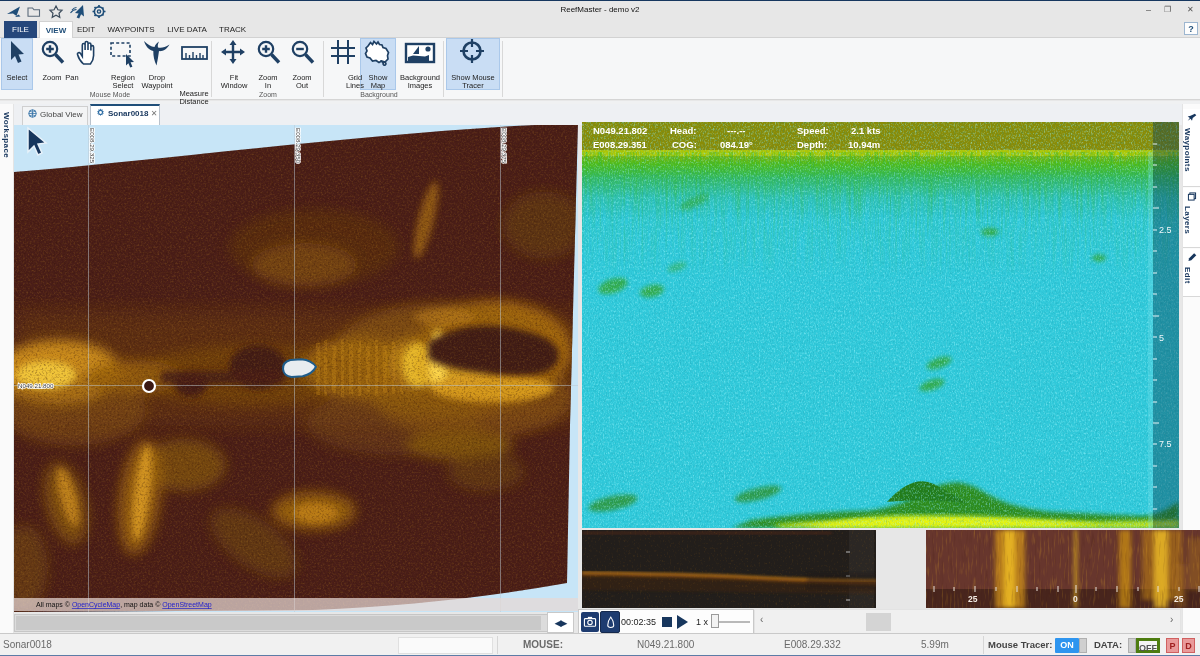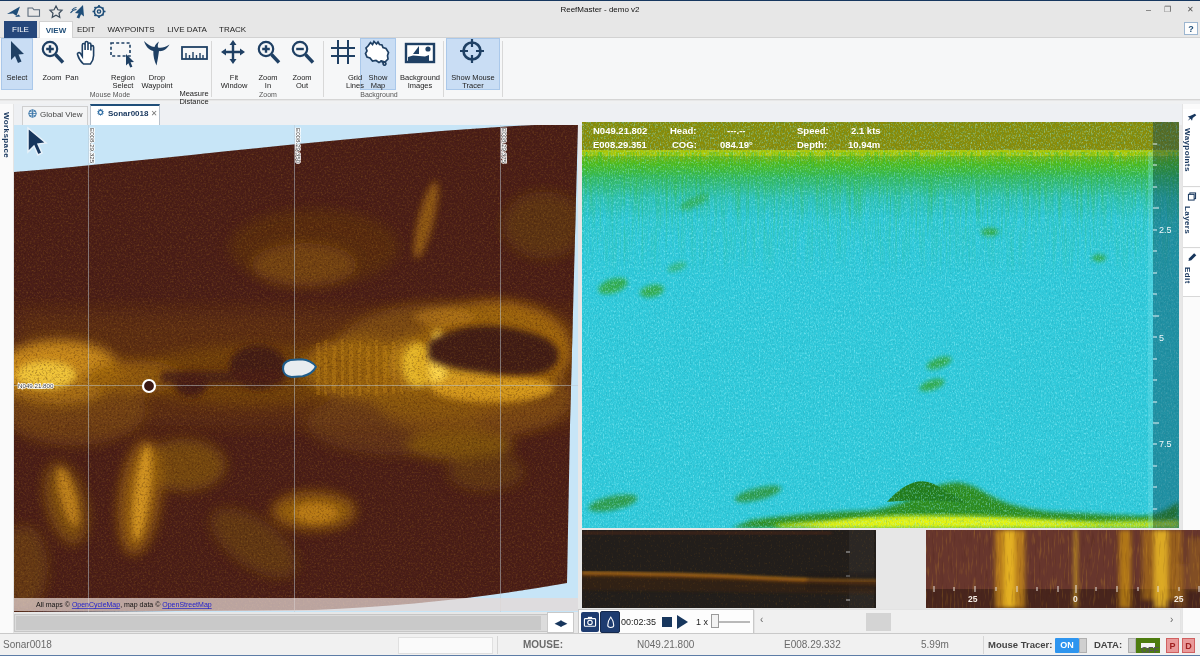--- a/index.html
+++ b/index.html
@@ -493,17 +493,17 @@
  <div class="seg" style="left:523px;font-weight:bold;">MOUSE:</div>
  <div class="seg" style="left:637px;">N049.21.800</div>
  <div class="seg" style="left:784px;">E008.29.332</div>
  <div class="seg" style="left:921px;">5.99m</div>
  <div class="sdiv" style="left:983px;"></div>
  <div class="seg" style="left:988px;font-weight:bold;color:#444;font-size:9.5px;">Mouse Tracer:</div>
  <div class="abs" style="left:1055px;top:4px;width:24px;height:15px;background:#2e95ef;color:#fff;font-size:9px;font-weight:bold;text-align:center;line-height:15px;border-radius:1px;">ON</div>
  <div class="abs" style="left:1079px;top:4px;width:8px;height:15px;background:#cfcfcf;border:1px solid #b0b0b0;"></div>
  <div class="seg" style="left:1094px;font-weight:bold;color:#444;font-size:9.5px;text-align:center;">DATA:</div>
  <div class="abs" style="left:1128px;top:4px;width:8px;height:15px;background:#cfcfcf;border:1px solid #b0b0b0;"></div>
- <div class="abs" style="left:1136px;top:4px;width:24px;height:15px;background:#f4f4f4;border:5px solid #4d7c0f;color:#555;font-size:9px;font-weight:bold;text-align:center;line-height:14px;">OFF</div>
+ <div class="abs" style="left:1136px;top:4px;width:24px;height:15px;background:#f4f4f4;border:3px solid #4d7c0f;color:#555;font-size:9px;font-weight:bold;text-align:center;line-height:14px;">OFF</div>
  <div class="abs" style="left:1166px;top:4px;width:13px;height:15px;background:#e99a9a;border:1px solid #d06060;color:#a02020;font-size:9px;font-weight:bold;text-align:center;line-height:14px;">P</div>
  <div class="abs" style="left:1182px;top:4px;width:13px;height:15px;background:#e99a9a;border:1px solid #d06060;color:#a02020;font-size:9px;font-weight:bold;text-align:center;line-height:14px;">D</div>
 </div>
 <div class="abs" id="botline"></div>
 
 </body></html>

